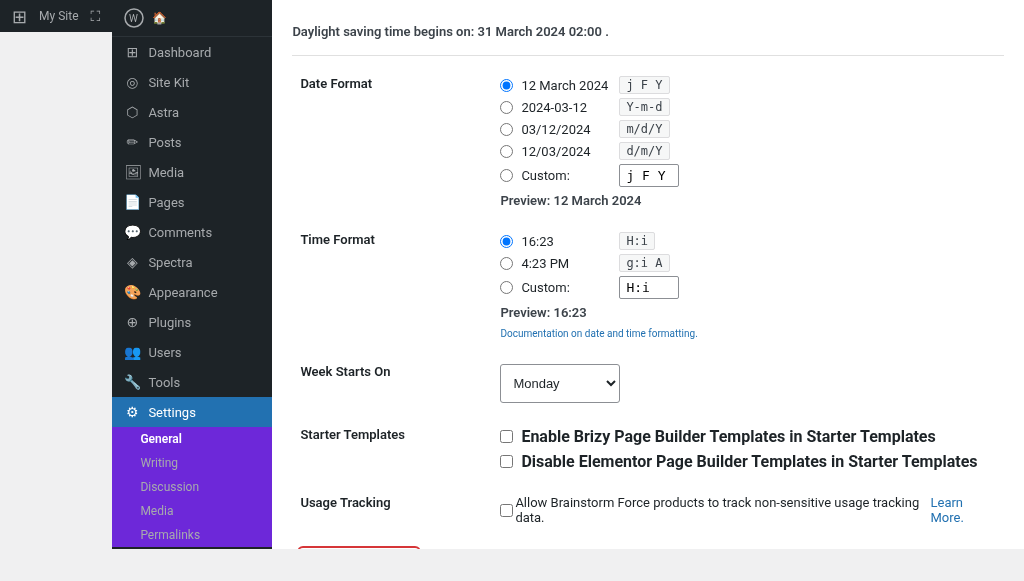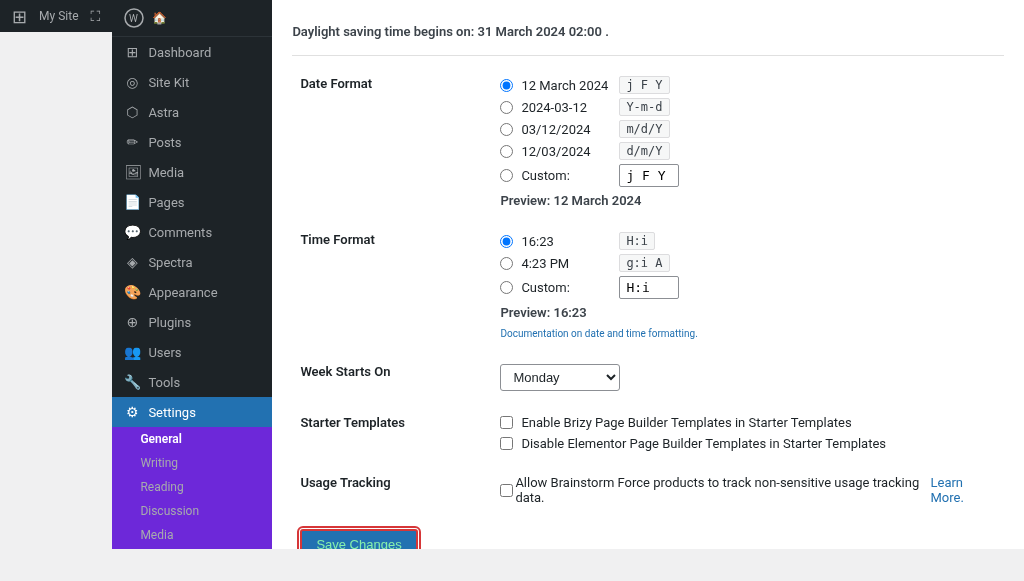--- a/index.html
+++ b/index.html
@@ -122,35 +122,35 @@
       font-size: 10px;
       color: #2271b1;
       cursor: pointer;
       text-decoration: none;
       display: inline-block;
       margin-top: 8px;
     }
 
     
     .week-select {
-      padding: 4px 8px;
+      padding: 10px 8px;
       border: 1px solid #8c8f94;
       border-radius: 3px;
       background: #fff;
       font-size: 13px;
       color: #1d2327;
       cursor: pointer;
       min-width: 120px;
     }
 
     
     .checkbox-group { display: flex; flex-direction: column; gap: 6px; }
     .checkbox-option { display: flex; align-items: center; gap: 8px; }
     .checkbox-option input[type="checkbox"] { cursor: pointer; margin: 0; }
-    .checkbox-option label { font-size: 13px; color: #1d2327; cursor: pointer; }
+    .checkbox-option label { font-size: 16px; color: #1d2327; cursor: pointer; font-weight: bold; }
 
     .usage-tracking { display: flex; align-items: center; gap: 2px; font-size: 13px; }
     .learn-more { color: #2271b1; text-decoration: none; }
 
     
     .save-section { padding: 12px 8px; }
     .save-btn {
       background: #2271b1;
       color: #86efac;
       border: 2px solid #d63638;
@@ -244,21 +244,20 @@
     <span>Tools</span>
   </div>
   <div class="sidebar-item active">
     <span class="icon">⚙</span>
     <span>Settings</span>
   </div>
 
   <div class="sidebar-submenu">
     <div class="sidebar-submenu-item active">General</div>
     <div class="sidebar-submenu-item">Writing</div>
-    <div class="sidebar-submenu-item">Reading</div>
     <div class="sidebar-submenu-item">Discussion</div>
     <div class="sidebar-submenu-item">Media</div>
     <div class="sidebar-submenu-item">Permalinks</div>
 
   </div>
 
 </div>
 
 <div id="main">
   <div id="content">

